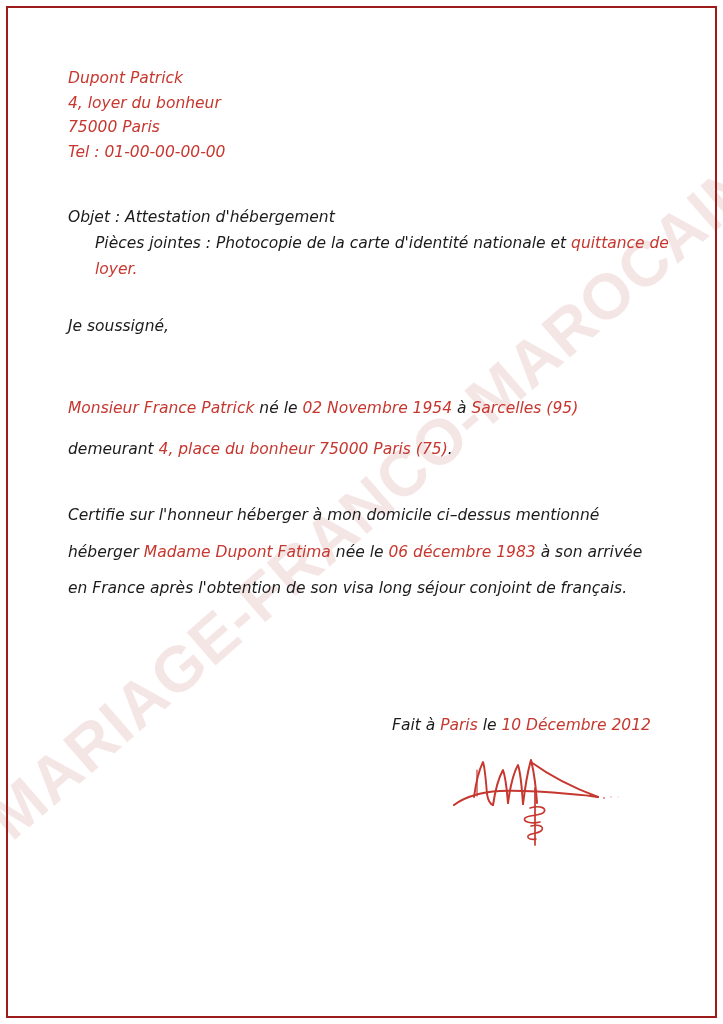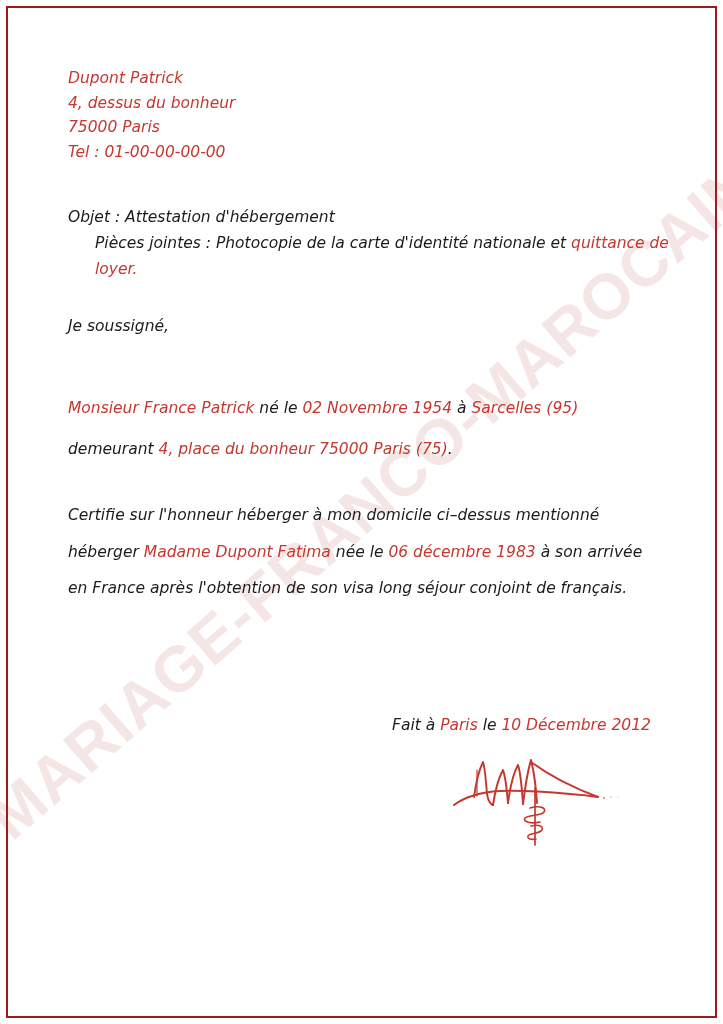--- a/index.html
+++ b/index.html
@@ -143,21 +143,21 @@
 <div id="page">
 
   <div id="page-frame"></div>
 
   <div id="watermark">© MARIAGE-FRANCO-MAROCAIN.INFO ©</div>
 
   <div id="content">
 
     <div id="sender" class="blk">
       <div>Dupont Patrick</div>
-      <div>4, dessus du bonheur</div>
+      <div>4, loyer du bonheur</div>
       <div>75000 Paris</div>
       <div>Tel : 01-00-00-00-00</div>
     </div>
 
     <div id="objet-block" class="blk">
       <div>
         <span class="blackt">Objet : </span><span class="blackt">Attestation d'hébergement</span>
       </div>
       <div class="wrapline">
         <span class="blackt">Pièces jointes : </span><span class="blackt">Photocopie de la carte d'identité nationale et </span><span class="red">quittance de loyer.</span>

